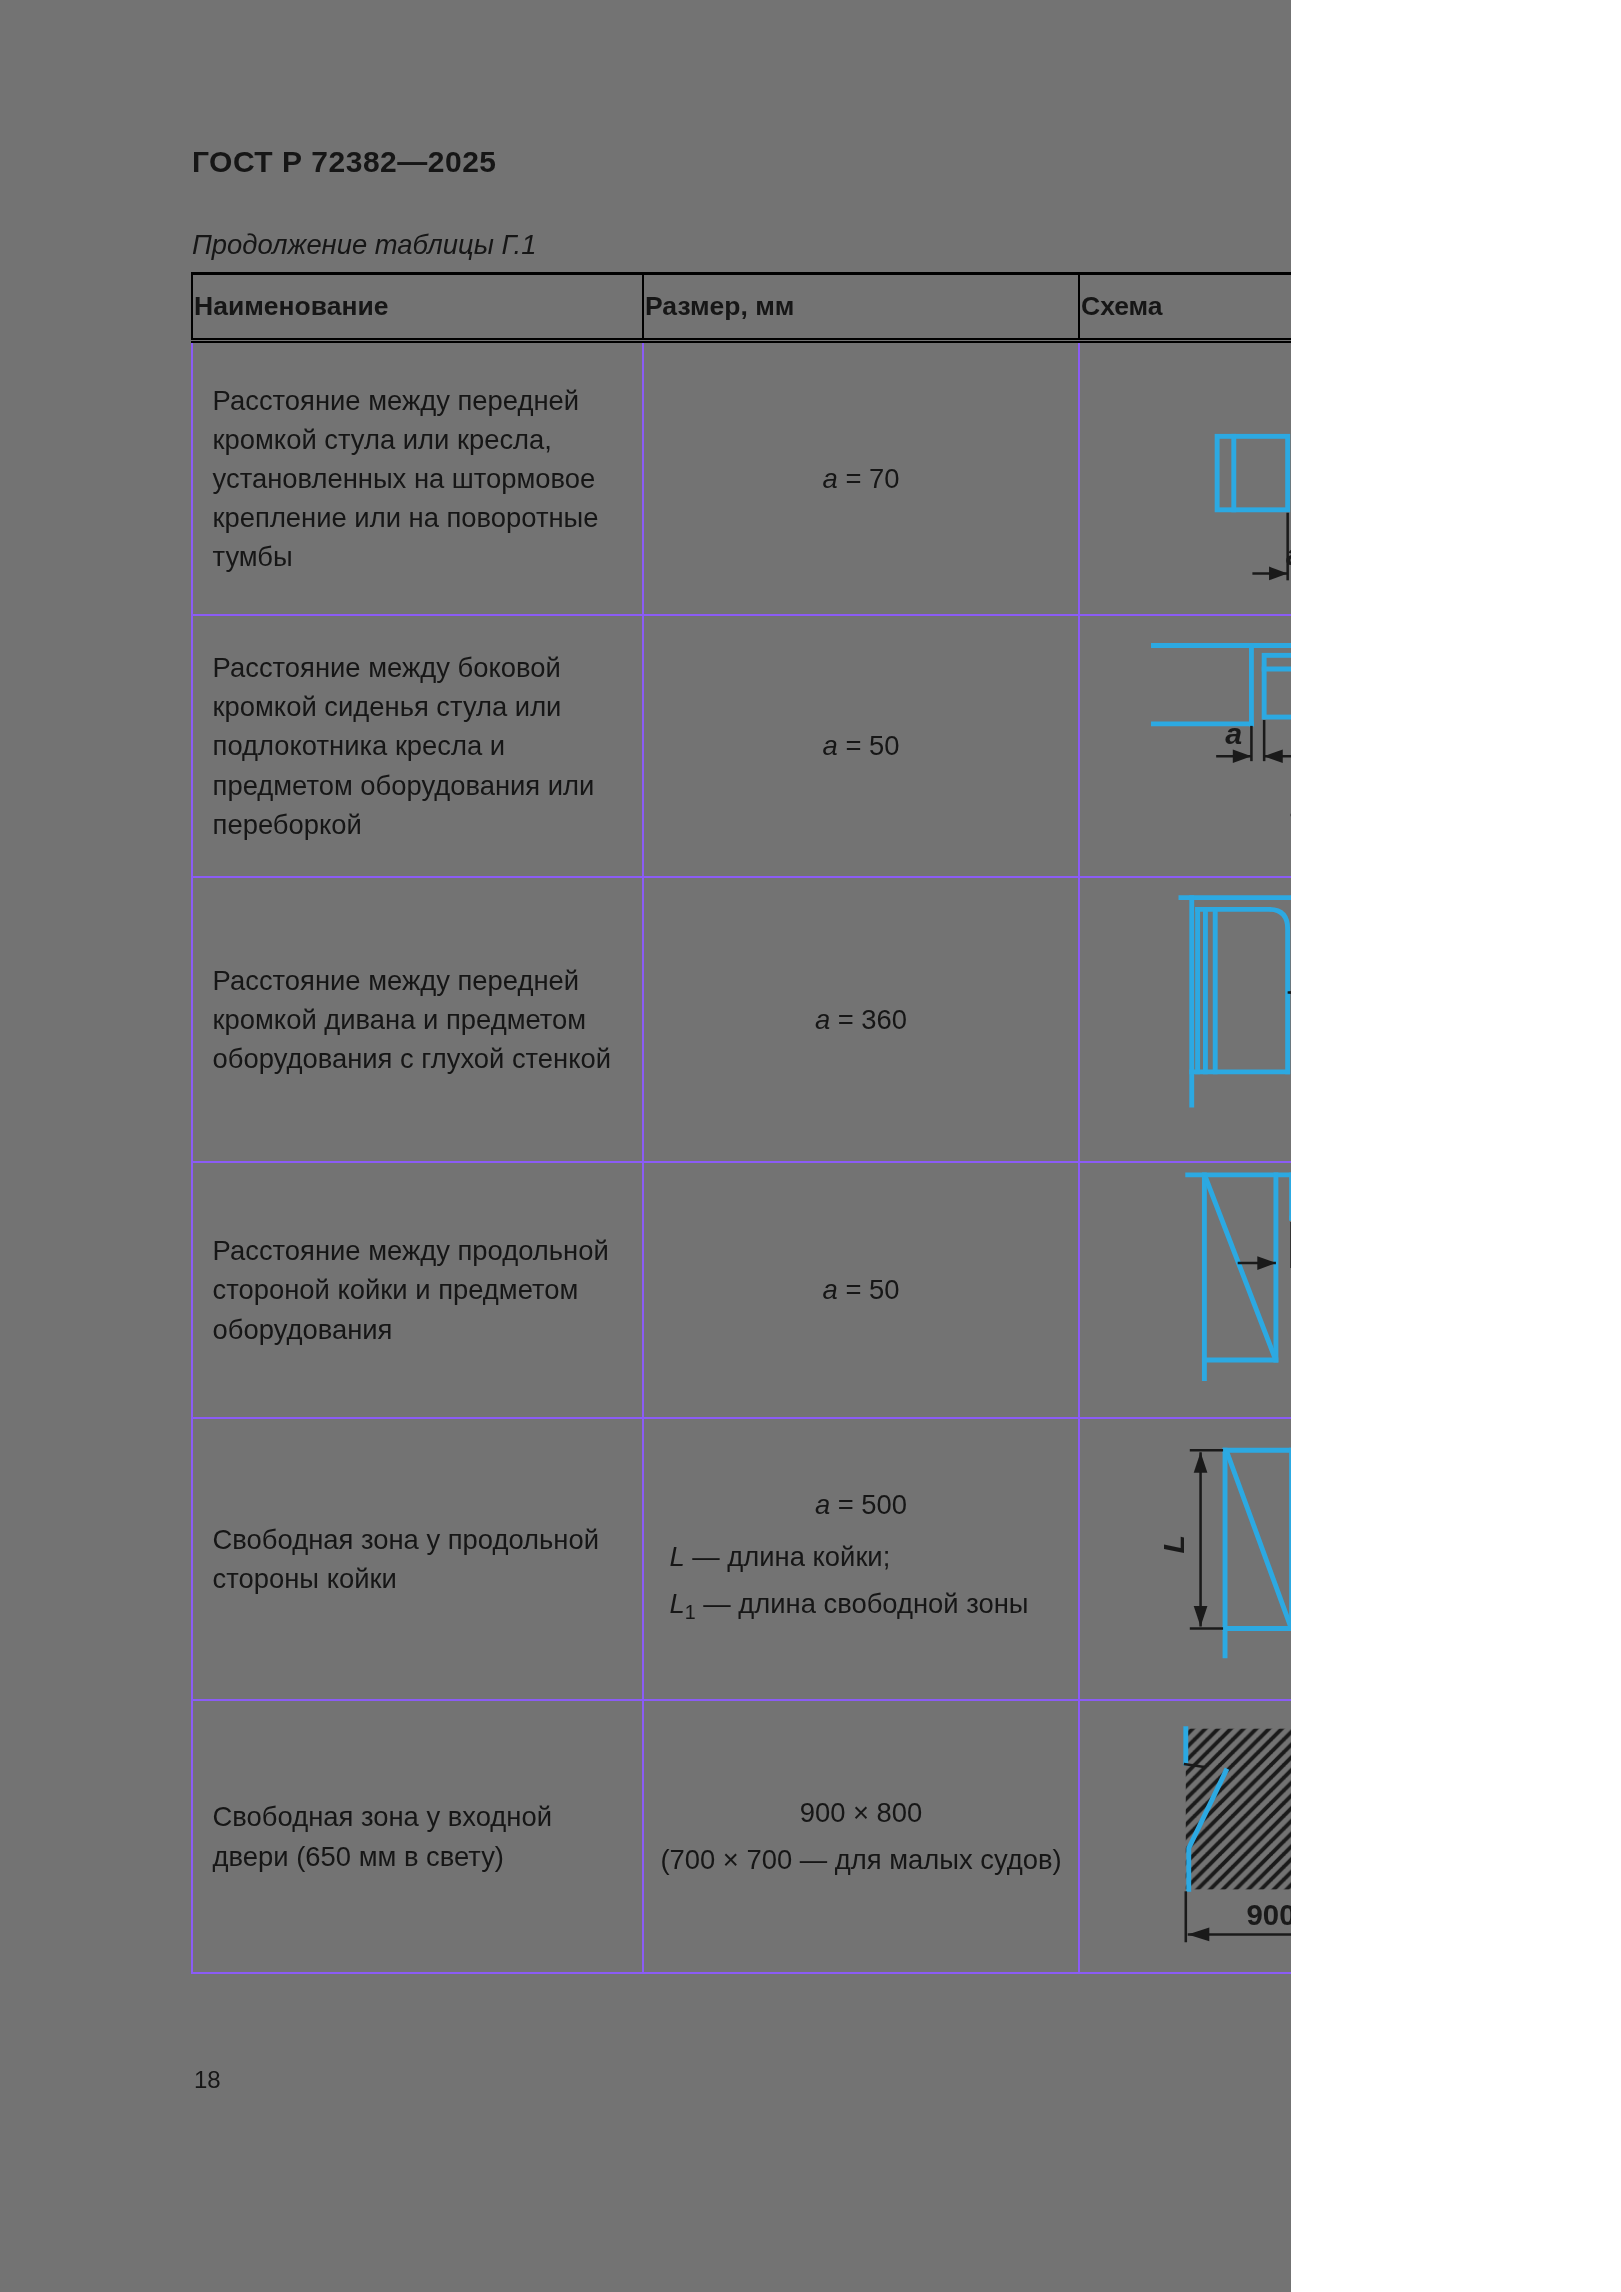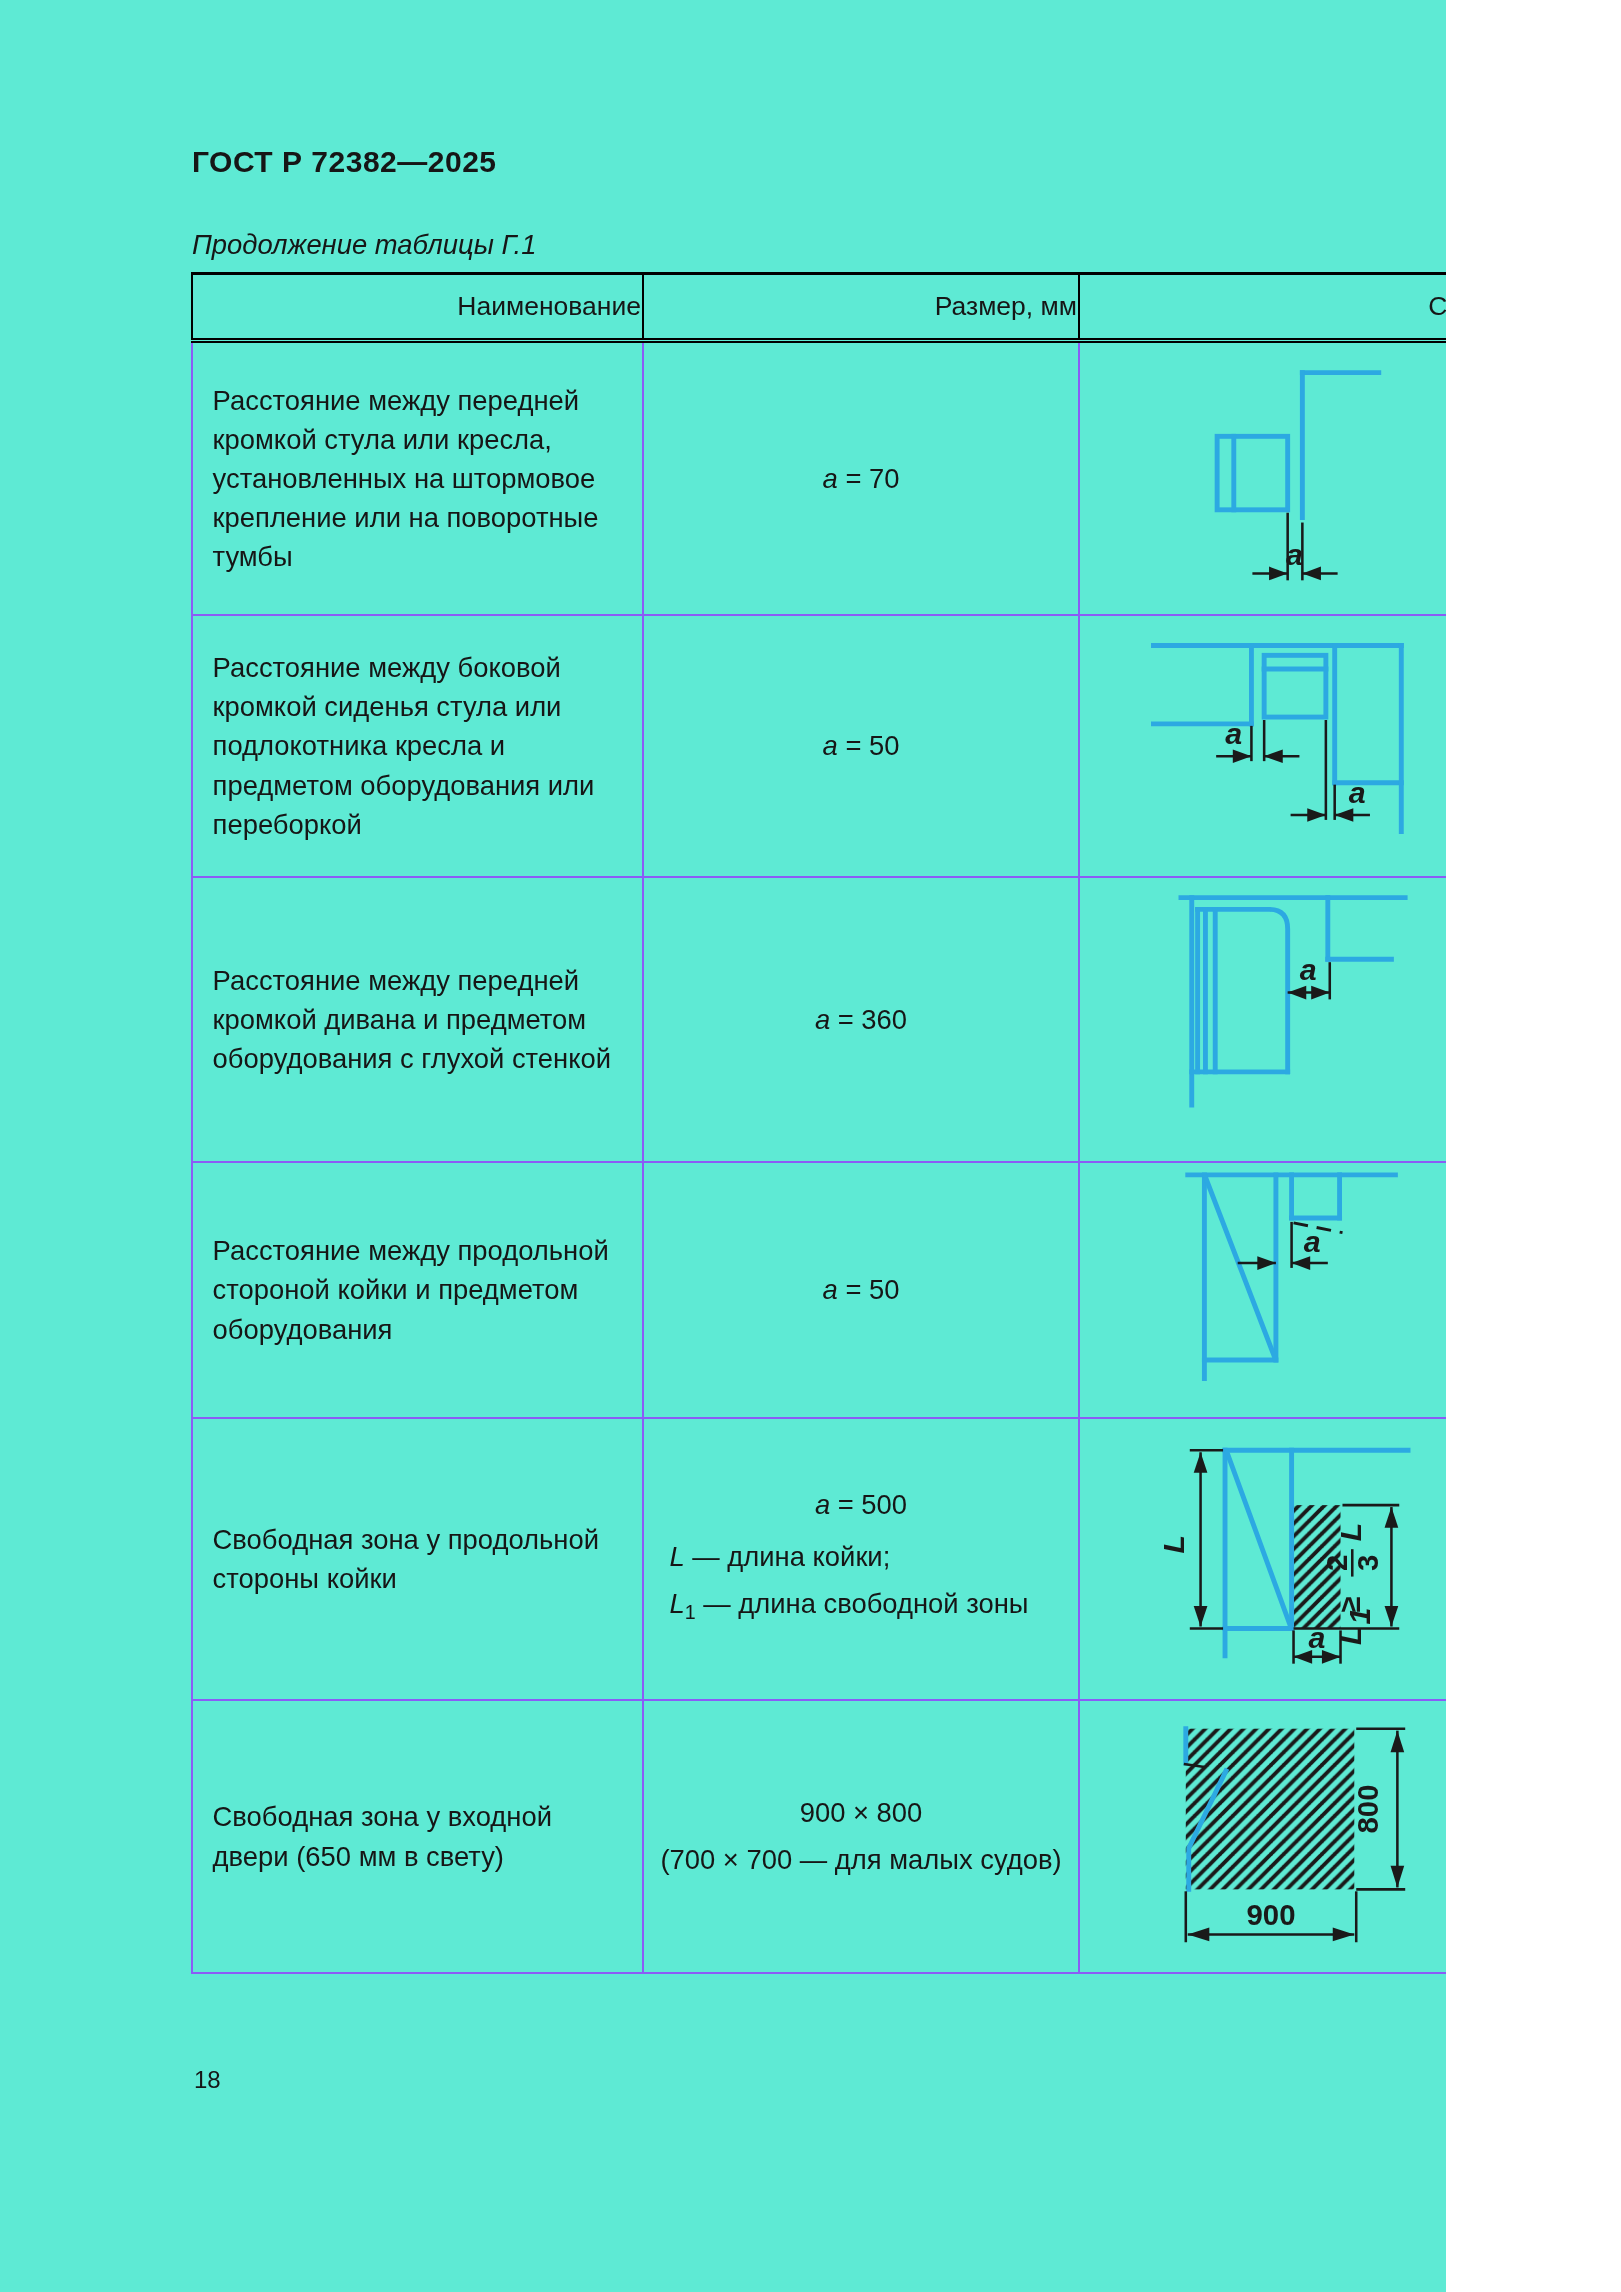--- a/index.html
+++ b/index.html
@@ -1,19 +1,19 @@
 <!DOCTYPE html>
 <html><head>
 <meta charset="utf-8">
 <style>
   html,body{margin:0;padding:0;background:#ffffff;}
   .page{
     position:relative;
-    width:1446px;height:2293px;
-    background:#5eead4;
+    width:1291px;height:2293px;
+    background:#737373;
     font-family:"Liberation Sans", sans-serif;
     color:#161616;
     overflow:hidden;
   }
   .doc-code{
     position:absolute;left:192px;top:145px;
     font-size:30px;font-weight:bold;letter-spacing:0.5px;
   }
   .caption{
     position:absolute;left:192px;top:229px;
@@ -27,22 +27,22 @@
     position:absolute;left:191px;top:272px;
     width:1318px;
     border-collapse:collapse;table-layout:fixed;
     border:2.9px solid #000;
   }
   table.gtable th{
     border:2px solid #000;
     border-top:3.9px solid #000;
     border-bottom:5.9px double #000;
     height:61px;
-    font-size:26.5px;font-weight:normal;
-    text-align:right;vertical-align:middle;
+    font-size:26.5px;font-weight:bold;
+    text-align:left;vertical-align:middle;
   }
   table.gtable td{
     border:2px solid #8b5cf6;
     vertical-align:middle;
   }
   td.name-cell{
     font-size:27.4px;line-height:1.43;
     padding:0 21.6px 0 19.6px;
     text-align:left;
   }

